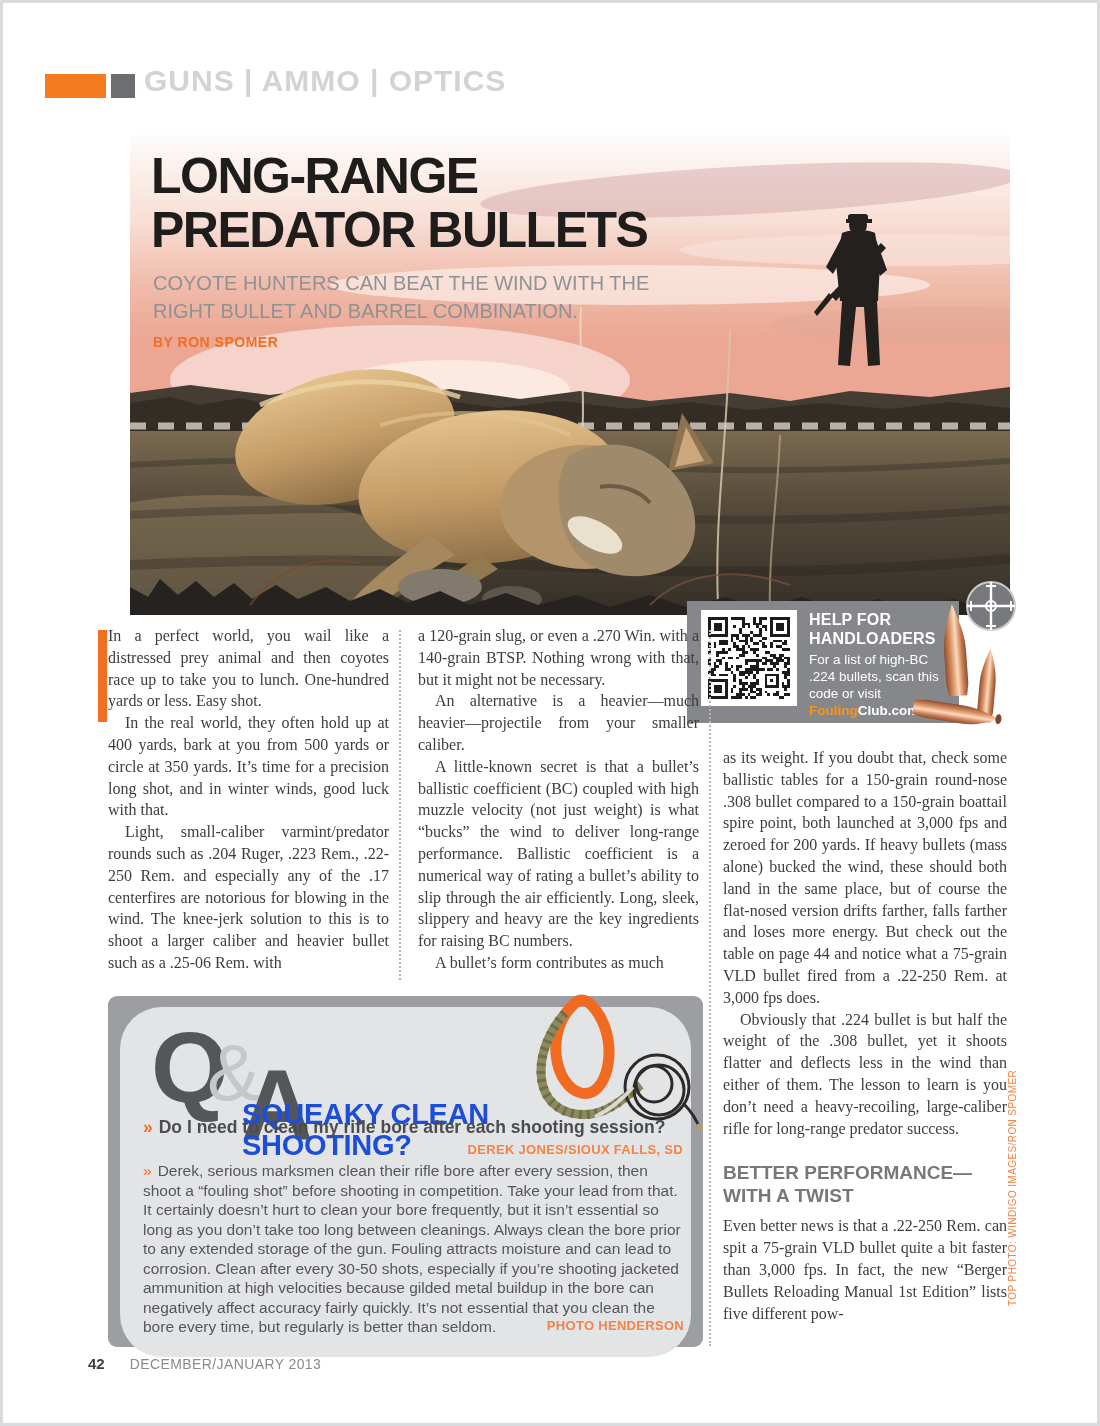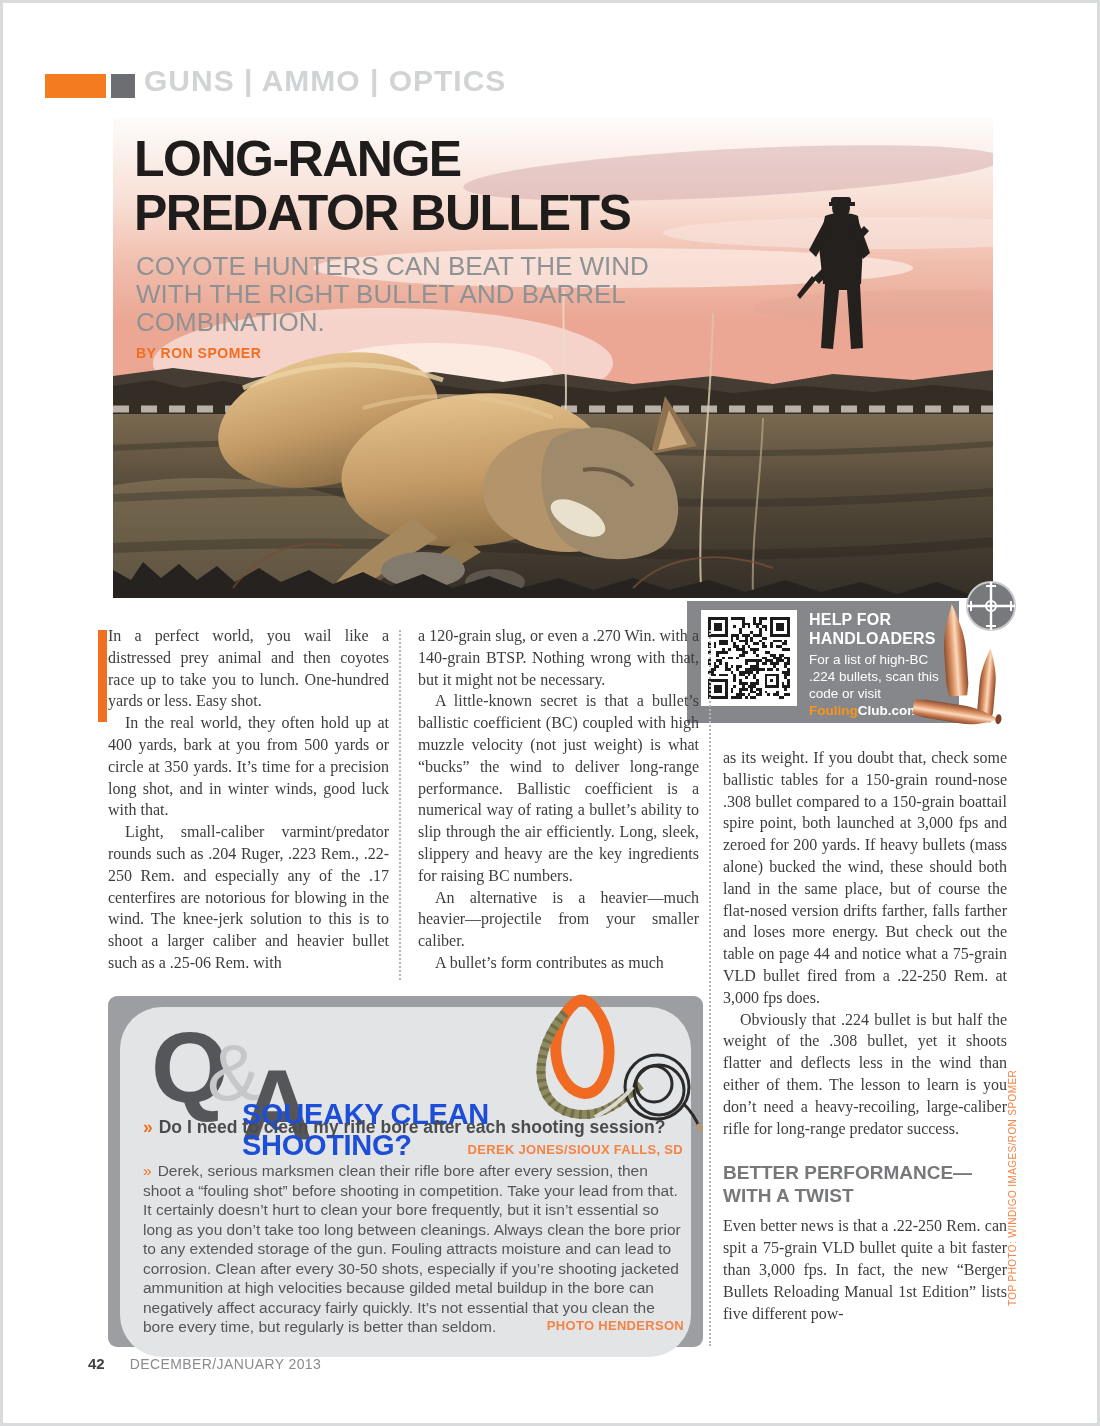--- a/index.html
+++ b/index.html
@@ -11,21 +11,21 @@
   .kicker{position:absolute;left:42px;top:61px;display:flex;align-items:flex-end;}
   .kicker-orange{width:61px;height:24px;background:#F47B20;}
   .kicker-gray{width:24px;height:24px;background:#6D6E71;margin-left:5px;}
   .kicker-title{margin-left:9px;font-size:30px;font-weight:bold;color:#D1D3D4;letter-spacing:1px;}
 
   
   .hero{position:absolute;left:110px;top:115px;width:880px;height:480px;}
   .hero svg{position:absolute;left:0;top:0;width:100%;height:100%;}
   .hero-text{position:absolute;left:21px;top:14px;}
   .hero-title{font-size:50px;line-height:54px;font-weight:bold;color:#1e1d1b;letter-spacing:-1.5px;margin:0;}
-  .hero-dek{margin:12px 0 0 2px;font-size:26px;line-height:28px;color:#8f9295;width:530px;}
+  .hero-dek{margin:12px 0 0 2px;font-size:20px;line-height:28px;color:#8f9295;width:530px;}
   .hero-byline{margin:9px 0 0 2px;font-size:14px;font-weight:bold;color:#F26E21;letter-spacing:.5px;}
 
   
   .handloaders{position:absolute;left:684px;top:598px;width:272px;height:122px;background:#85878A;}
   .qr-box{position:absolute;left:14px;top:9px;width:96px;height:96px;background:#fff;padding:7px;box-sizing:border-box;}
   .qr-box svg{width:100%;height:100%;display:block;}
   .hl-text{position:absolute;left:122px;top:9px;width:148px;color:#fff;}
   .hl-title{font-size:16px;line-height:19px;font-weight:bold;margin:0;letter-spacing:.2px;}
   .hl-body{font-size:13.5px;line-height:17px;margin:3px 0 0 0;}
   .hl-link{font-size:13.5px;line-height:17px;font-weight:bold;margin:0;}
@@ -77,21 +77,21 @@
 <body>
 
 <div class="page">
 
   <div class="kicker">
     <div class="kicker-orange"></div>
     <div class="kicker-gray"></div>
     <div class="kicker-title">GUNS | AMMO | OPTICS</div>
   </div>
 
-  <figure class="hero" style="margin:0;">
+  <figure class="hero" style="margin:17px;">
     <svg viewBox="0 0 880 480" preserveAspectRatio="none">
       <defs>
         <linearGradient id="sky" x1="0" y1="0" x2="0" y2="1">
           <stop offset="0" stop-color="#fdfcfb"></stop>
           <stop offset="0.32" stop-color="#f8ded4"></stop>
           <stop offset="0.55" stop-color="#f0bcab"></stop>
           <stop offset="0.75" stop-color="#eba794"></stop>
         </linearGradient>
         <linearGradient id="ground" x1="0" y1="0" x2="0" y2="1">
           <stop offset="0" stop-color="#7a6950"></stop>
@@ -492,22 +492,22 @@
   <section class="col col1">
     <p>In a perfect world, you wail like a distressed prey animal and then coyotes race up to take you to lunch. One-hundred yards or less. Easy shot.</p>
     <p>In the real world, they often hold up at 400 yards, bark at you from 500 yards or circle at 350 yards. It’s time for a precision long shot, and in winter winds, good luck with that.</p>
     <p>Light, small-caliber varmint/predator rounds such as .204 Ruger, .223 Rem., .22-250 Rem. and especially any of the .17 centerfires are notorious for blowing in the wind. The knee-jerk solution to this is to shoot a larger caliber and heavier bullet such as a .25-06 Rem. with</p>
   </section>
 
   <div class="vsep vsep1"></div>
 
   <section class="col col2">
     <p>a 120-grain slug, or even a .270 Win. with a 140-grain BTSP. Nothing wrong with that, but it might not be necessary.</p>
+    <p>An alternative is a heavier—much heavier—projectile from your smaller caliber.</p>
     <p>A little-known secret is that a bullet’s ballistic coefficient (BC) coupled with high muzzle velocity (not just weight) is what “bucks” the wind to deliver long-range performance. Ballistic coefficient is a numerical way of rating a bullet’s ability to slip through the air efficiently. Long, sleek, slippery and heavy are the key ingredients for raising BC numbers.</p>
-    <p>An alternative is a heavier—much heavier—projectile from your smaller caliber.</p>
     <p>A bullet’s form contributes as much</p>
   </section>
 
   <div class="vsep vsep2"></div>
 
   <section class="col col3">
     <p>as its weight. If you doubt that, check some ballistic tables for a 150-grain round-nose .308 bullet compared to a 150-grain boattail spire point, both launched at 3,000 fps and zeroed for 200 yards. If heavy bullets (mass alone) bucked the wind, these should both land in the same place, but of course the flat-nosed version drifts farther, falls farther and loses more energy. But check out the table on page 44 and notice what a 75-grain VLD bullet fired from a .22-250 Rem. at 3,000 fps does.</p>
     <p>Obviously that .224 bullet is but half the weight of the .308 bullet, yet it shoots flatter and deflects less in the wind than either of them. The lesson to learn is you don’t need a heavy-recoiling, large-caliber rifle for long-range predator success.</p>
     <h4 class="col-heading"><span>BETTER PERFORMANCE—</span><br><span>WITH A TWIST</span></h4>
     <p class="after-heading">Even better news is that a .22-250 Rem. can spit a 75-grain VLD bullet quite a bit faster than 3,000 fps. In fact, the new “Berger Bullets Reloading Manual 1st Edition” lists five different pow-</p>

